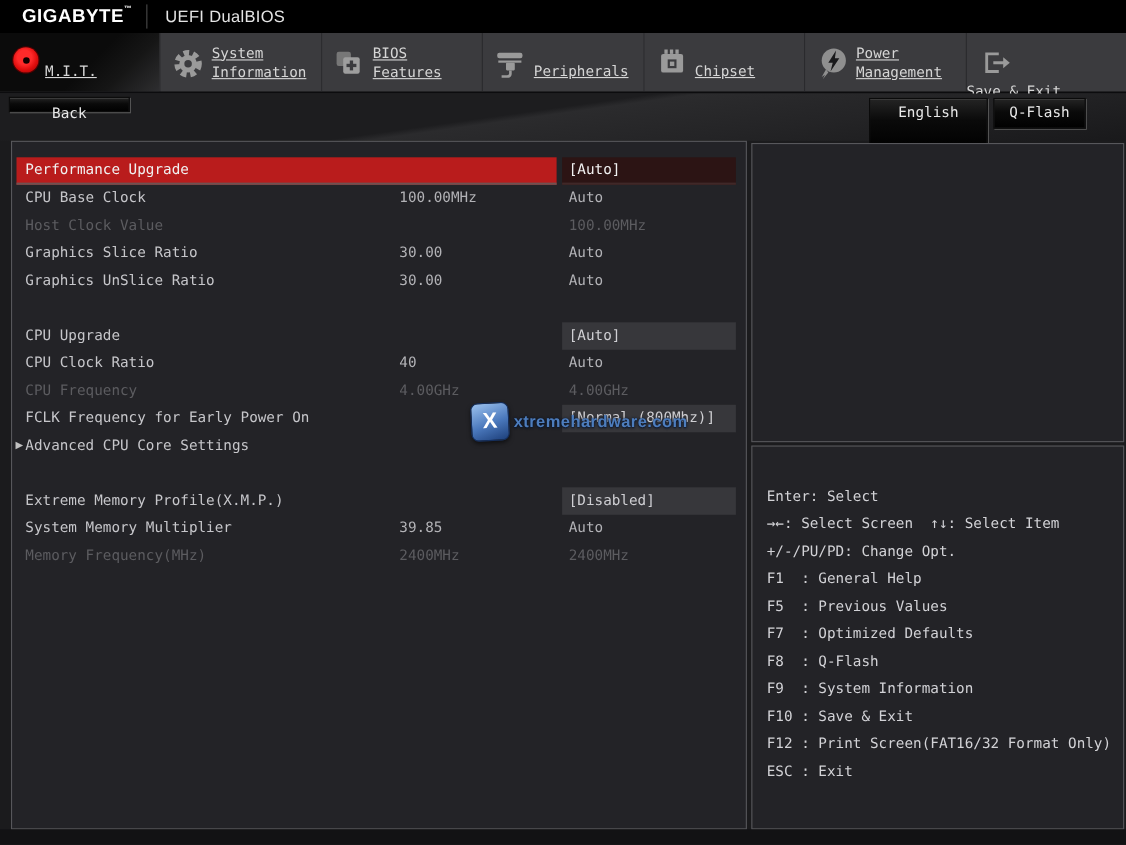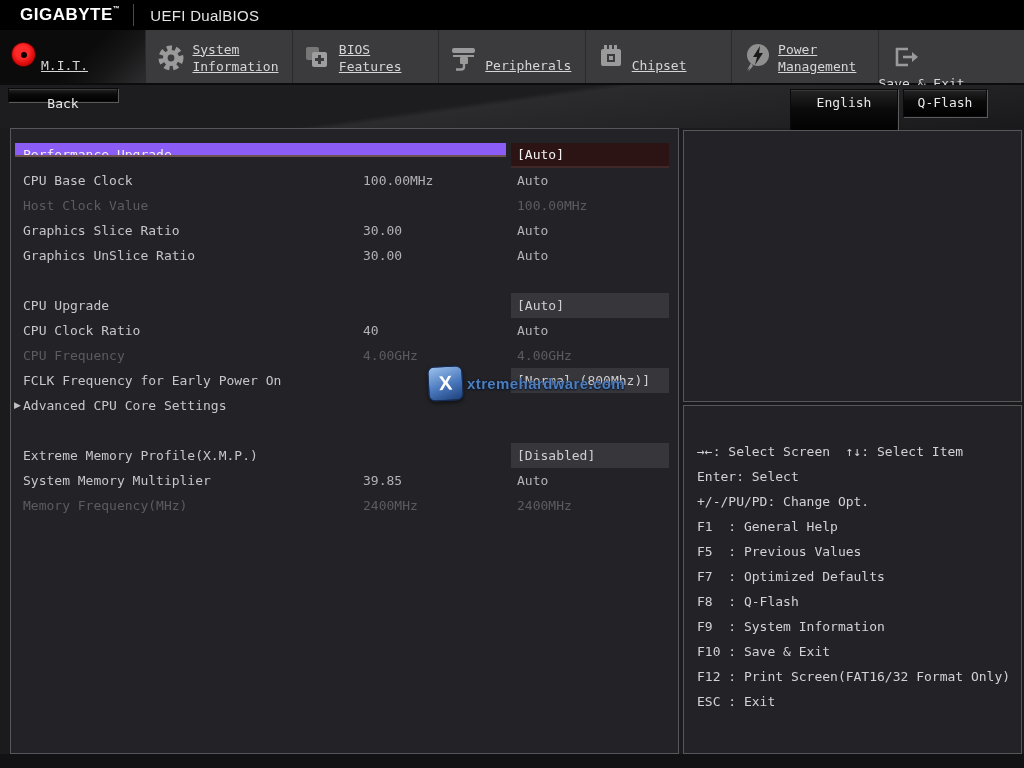--- a/index.html
+++ b/index.html
@@ -50,21 +50,21 @@
   .bottom-strip{position:absolute;left:0;top:754px;width:1024px;height:14px;background:#121214;}
 
   
   .settings-list{position:absolute;left:0;top:14px;width:667px;}
   .row{position:relative;height:25px;line-height:25px;font-size:13px;}
   .cell-label{position:absolute;left:4px;right:172px;padding-left:8px;height:25px;
     color:#c6c6ca;white-space:nowrap;overflow:hidden;box-sizing:border-box;}
   .cell-mid{position:absolute;left:352px;color:#b2b2b6;white-space:nowrap;}
   .cell-value{position:absolute;left:500px;width:158px;height:25px;padding-left:6px;
     color:#b2b2b6;white-space:nowrap;box-sizing:border-box;}
-  .row--highlight .cell-label{background:#8b5cf6;color:#f1f1f1;height:14px;
+  .row--highlight .cell-label{background:#b91c1c;color:#f1f1f1;height:25px;
     border-bottom:2px solid #6e5252;line-height:23px;}
   .row--highlight .cell-value{background:#2c1414;color:#f1f1f1;height:25px;
     border-bottom:2px solid #402828;line-height:23px;}
   .row--boxed .cell-value{background:#37373b;color:#cfcfd3;}
   .row--disabled .cell-label,.row--disabled .cell-mid,.row--disabled .cell-value{color:#5c5c60;}
   .row-arrow{position:absolute;left:3px;top:0;font-family:"DejaVu Sans",sans-serif;
     font-size:9px;color:#c0c0c0;}
 
   
   .help-lines{padding:33px 0 0 13px;}
@@ -242,22 +242,22 @@
           <span class="cell-label">Memory Frequency(MHz)</span>
           <span class="cell-mid">2400MHz</span>
           <span class="cell-value">2400MHz</span>
         </div>
       </div>
   </div>
 
   <div class="panel right-top-panel"></div>
   <div class="panel right-bottom-panel">
     <div class="help-lines" id="help-lines">
+        <div class="help-line">Enter: Select</div>
         <div class="help-line">→←: Select Screen  ↑↓: Select Item</div>
-        <div class="help-line">Enter: Select</div>
         <div class="help-line">+/-/PU/PD: Change Opt.</div>
         <div class="help-line">F1  : General Help</div>
         <div class="help-line">F5  : Previous Values</div>
         <div class="help-line">F7  : Optimized Defaults</div>
         <div class="help-line">F8  : Q-Flash</div>
         <div class="help-line">F9  : System Information</div>
         <div class="help-line">F10 : Save &amp; Exit</div>
         <div class="help-line">F12 : Print Screen(FAT16/32 Format Only)</div>
         <div class="help-line">ESC : Exit</div>
       </div>

